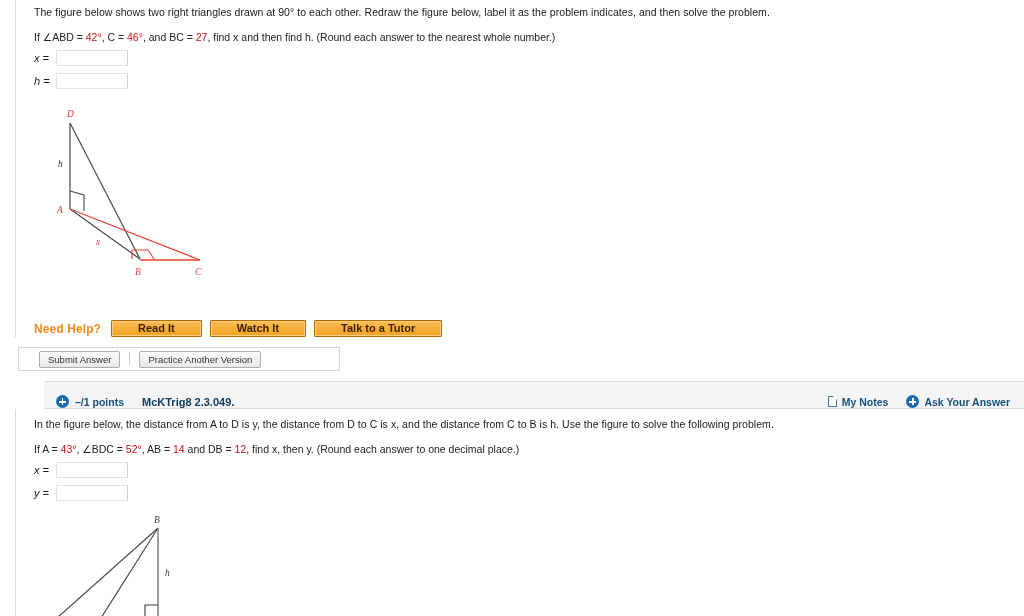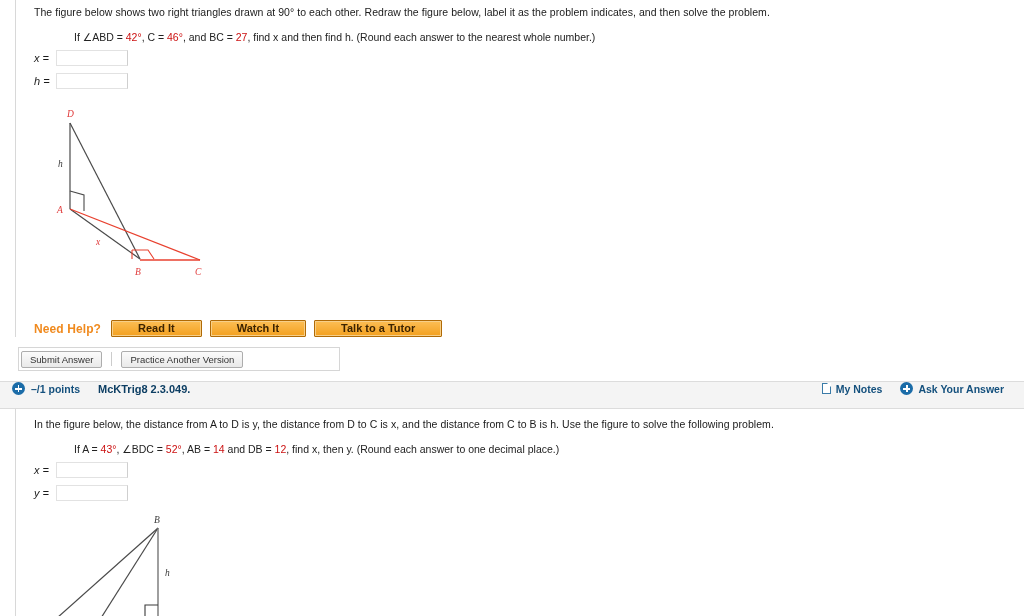--- a/index.html
+++ b/index.html
@@ -28,21 +28,21 @@
   }
 
   .stmt {
     font-size: 10.5px;
     line-height: 14px;
     color: #1a1a1a;
     letter-spacing: 0.05px;
   }
   .red { color: #cc1111; }
 
-  .givens { margin-top: 12px; font-size: 10.5px; margin-left: 40px; }
+  .givens { margin-top: 12px; font-size: 10.5px; }
 
   
   .ansrow { display: flex; align-items: center; margin-top: 6px; height: 17px; }
   .ansrow .lbl {
     font-style: italic;
     font-size: 11px;
     width: 22px;
     color: #1a1a1a;
   }
   .ansfield {
@@ -91,21 +91,21 @@
   .submitrow {
     margin-top: 10px;
     border-top: 1px solid #d6d6d6;
     border-right: 1px solid #d6d6d6;
     border-bottom: 1px solid #d6d6d6;
     border-left: 1px solid #d6d6d6;
     width: 322px;
     height: 24px;
     display: flex;
     align-items: center;
-    padding: 0 2px;
+    padding: 0 20px;
     background: #ffffff;
     position: relative;
     left: -15px;
   }
   .greybtn {
     background: linear-gradient(#fbfbfb, #e9e9e9);
     border: 1px solid #adadad;
     font-size: 9.5px;
     color: #333333;
     padding: 2px 8px;
@@ -117,23 +117,24 @@
     width: 1px; height: 14px; background: #cccccc; margin: 0 9px;
   }
 
   
   .secbar {
     height: 28px;
     background: #f4f4f4;
     border-top: 1px solid #dcdcdc;
     border-bottom: 1px solid #dcdcdc;
     display: flex;
-    align-items: flex-start;
-    padding: 0 20px 0 12px;
+    align-items: flex-end;
+    padding: 0 14px 0 12px;
     margin-top: 10px;
+    margin-left: 44px;
   }
   .secbar .left { display: flex; align-items: center; }
   .plusicon {
     width: 13px; height: 13px; border-radius: 50%;
     background: #1b6ca8;
     position: relative; margin-right: 6px; flex: 0 0 auto;
   }
   .plusicon::before, .plusicon::after {
     content: ""; position: absolute; background: #ffffff;
   }

